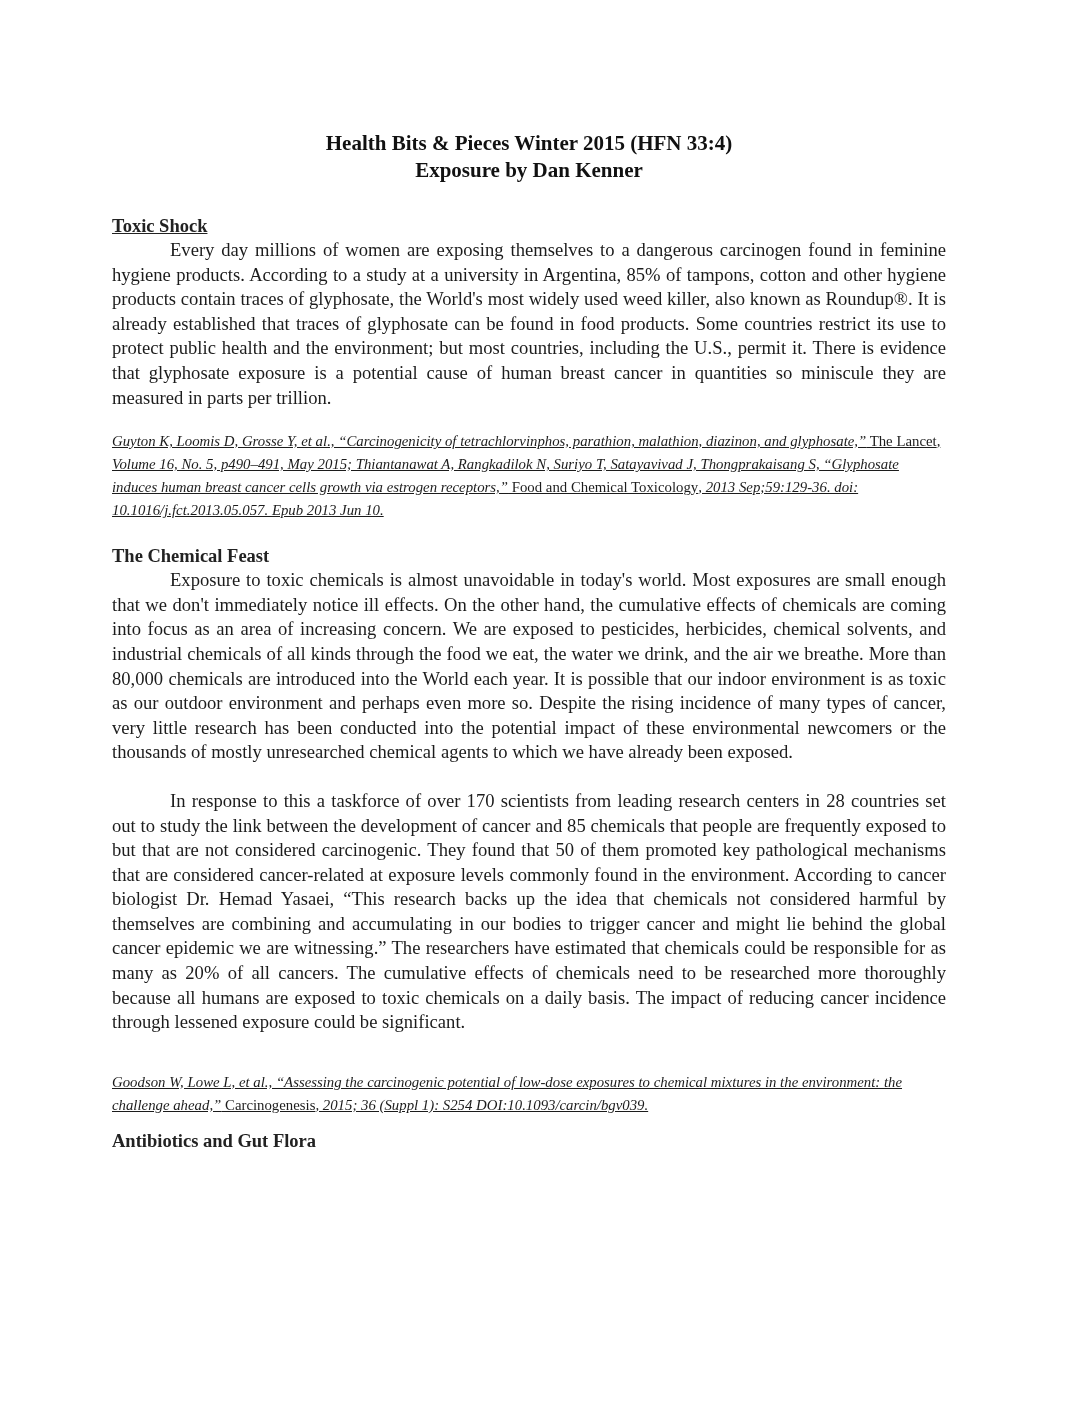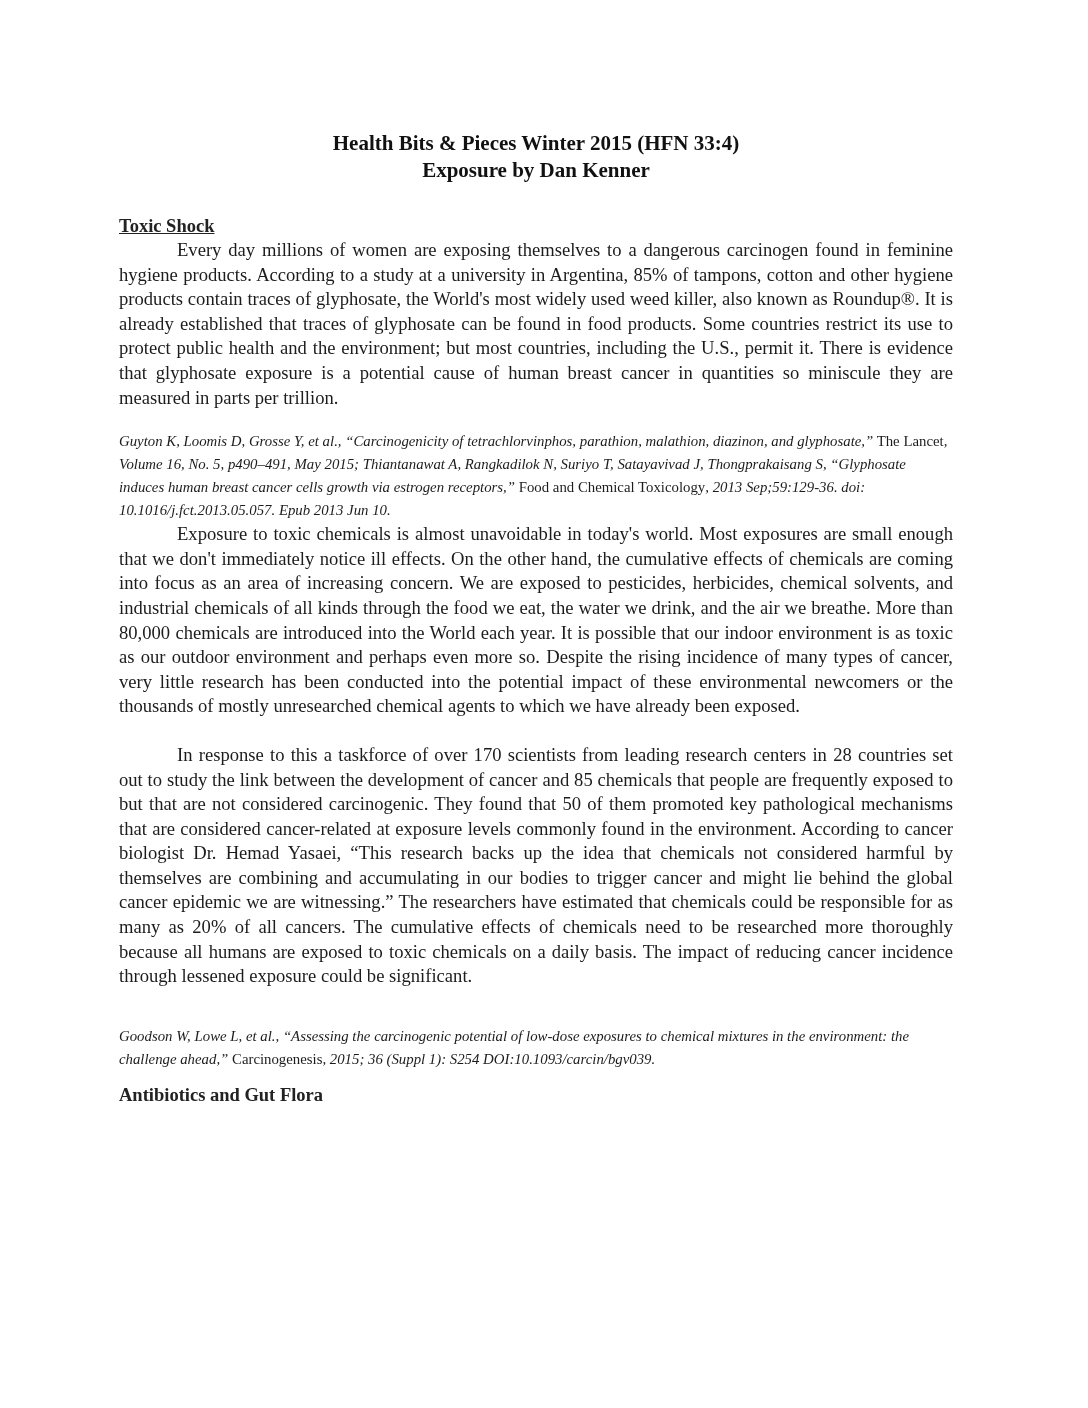--- a/index.html
+++ b/index.html
@@ -10,21 +10,21 @@
     body {
       width: 1088px;
       height: 1408px;
       position: relative;
       overflow: hidden;
       font-family: "Liberation Serif", "DejaVu Serif", serif;
       color: #1a1a1a;
     }
     .page {
       position: absolute;
-      left: 119px;
+      left: 112px;
       top: 130px;
       width: 834px;
     }
     .title {
       text-align: center;
       font-weight: bold;
       font-size: 21px;
       line-height: 27px;
       margin: 0;
       color: #111;
@@ -42,20 +42,21 @@
       text-align: justify;
       text-indent: 58px;
       margin: 0;
       color: #1c1c1c;
     }
     .citation {
       font-size: 14.8px;
       line-height: 23px;
       margin: 0;
       color: #1c1c1c;
+      text-decoration: underline;
     }
     .citation .it { font-style: italic; }
     .citation .rm { font-style: normal; }
     #titles { margin-bottom: 30px; }
     #sec-toxic { margin-top: 0; text-decoration: underline; }
     #cite-toxic { margin-top: 20px; }
     #sec-chemical { margin-top: 22px; }
     #para-chemical-2 { margin-top: 24px; }
     #cite-chemical { margin-top: 36px; }
     #sec-antibiotics { margin-top: 12px; }
@@ -70,20 +71,21 @@
     <h2 class="title">Exposure by Dan Kenner</h2>
   </div>
 
   <section>
     <h3 id="sec-toxic" class="section-heading">Toxic Shock</h3>
     <p class="body-para">Every day millions of women are exposing themselves to a dangerous carcinogen found in feminine hygiene products. According to a study at a university in Argentina, 85% of tampons, cotton and other hygiene products contain traces of glyphosate, the World's most widely used weed killer, also known as Roundup®. It is already established that traces of glyphosate can be found in food products. Some countries restrict its use to protect public health and the environment; but most countries, including the U.S., permit it. There is evidence that glyphosate exposure is a potential cause of human breast cancer in quantities so miniscule they are measured in parts per trillion.</p>
     <p id="cite-toxic" class="citation"><span class="it">Guyton K, Loomis D, Grosse Y, et al., “Carcinogenicity of tetrachlorvinphos, parathion, malathion, diazinon, and glyphosate,”</span><span class="rm"> The Lancet</span><span class="it">, Volume 16, No. 5, p490–491, May 2015; Thiantanawat A, Rangkadilok N, Suriyo T, Satayavivad J, Thongprakaisang S, “Glyphosate induces human breast cancer cells growth via estrogen receptors,”</span><span class="rm"> Food and Chemical Toxicology</span><span class="it">, 2013 Sep;59:129-36. doi: 10.1016/j.fct.2013.05.057. Epub 2013 Jun 10.</span></p>
   </section>
 
   <section>
+    <h3 id="sec-chemical" class="section-heading">The Chemical Feast</h3>
     <p class="body-para">Exposure to toxic chemicals is almost unavoidable in today's world. Most exposures are small enough that we don't immediately notice ill effects. On the other hand, the cumulative effects of chemicals are coming into focus as an area of increasing concern. We are exposed to pesticides, herbicides, chemical solvents, and industrial chemicals of all kinds through the food we eat, the water we drink, and the air we breathe. More than 80,000 chemicals are introduced into the World each year. It is possible that our indoor environment is as toxic as our outdoor environment and perhaps even more so. Despite the rising incidence of many types of cancer, very little research has been conducted into the potential impact of these environmental newcomers or the thousands of mostly unresearched chemical agents to which we have already been exposed.</p>
     <p id="para-chemical-2" class="body-para">In response to this a taskforce of over 170 scientists from leading research centers in 28 countries set out to study the link between the development of cancer and 85 chemicals that people are frequently exposed to but that are not considered carcinogenic. They found that 50 of them promoted key pathological mechanisms that are considered cancer-related at exposure levels commonly found in the environment. According to cancer biologist Dr. Hemad Yasaei, “This research backs up the idea that chemicals not considered harmful by themselves are combining and accumulating in our bodies to trigger cancer and might lie behind the global cancer epidemic we are witnessing.” The researchers have estimated that chemicals could be responsible for as many as 20% of all cancers. The cumulative effects of chemicals need to be researched more thoroughly because all humans are exposed to toxic chemicals on a daily basis. The impact of reducing cancer incidence through lessened exposure could be significant.</p>
     <p id="cite-chemical" class="citation"><span class="it">Goodson W, Lowe L, et al., “Assessing the carcinogenic potential of low-dose exposures to chemical mixtures in the environment: the challenge ahead,”</span><span class="rm"> Carcinogenesis</span><span class="it">, 2015; 36 (Suppl 1): S254 DOI:10.1093/carcin/bgv039.</span></p>
   </section>
 
   <section>
     <h3 id="sec-antibiotics" class="section-heading">Antibiotics and Gut Flora</h3>
   </section>
 
 </div>

